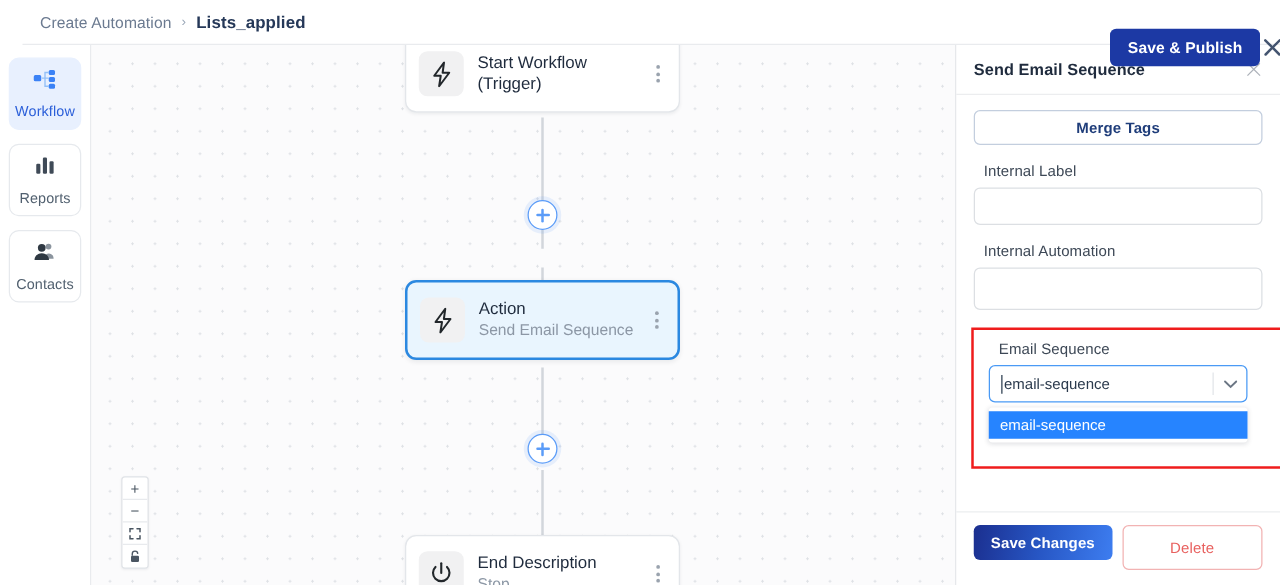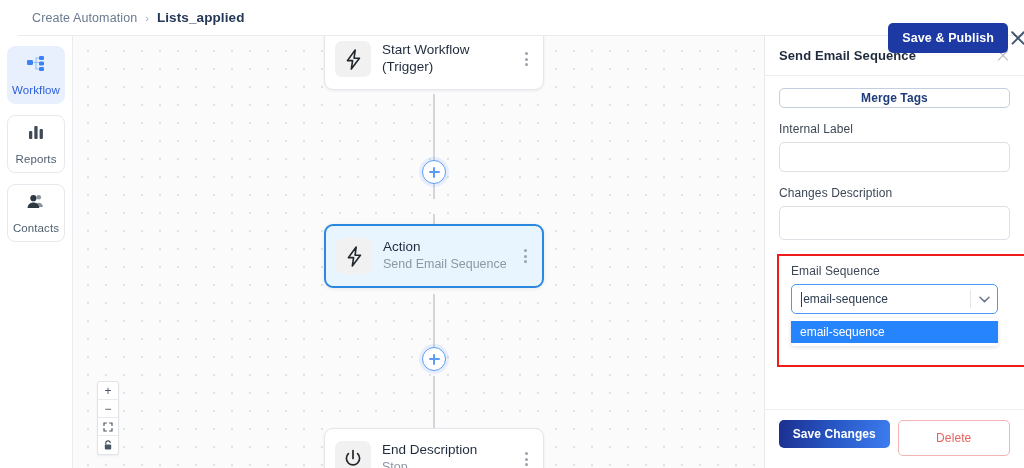--- a/index.html
+++ b/index.html
@@ -126,26 +126,26 @@
     margin-left: auto; width: 14px; height: 14px; position: relative; cursor: pointer; opacity: .5;
   }
   .panel-x::before, .panel-x::after {
     content: ""; position: absolute; left: 0; top: 6px; width: 14px; height: 1.3px; background: #5a6473;
   }
   .panel-x::before { transform: rotate(45deg); }
   .panel-x::after  { transform: rotate(-45deg); }
 
   .panel-body { flex: 1; padding: 12px 14px 0; overflow: visible; position: relative; }
   .btn-merge {
-    width: 100%; height: 20px; border: 1px solid #c3cede; border-radius: 5px;
+    width: 100%; height: 28px; border: 1px solid #c3cede; border-radius: 5px;
     background: #fff; color: #1f3d7a; font-size: 12px; font-weight: 700; cursor: pointer;
     letter-spacing: .1px;
   }
   .field-label {
-    font-size: 12px; color: #3d4856; margin: 14px 0 6px; letter-spacing: .1px;
+    font-size: 12px; color: #3d4856; margin: 14px 8px 6px; letter-spacing: .1px;
   }
   .txtinput {
     width: 100%; height: 30px; border: 1px solid #dcdfe3; border-radius: 5px;
     background: #fff; padding: 0 9px; font-size: 12px; color: #1f2b3d;
     font-family: "Liberation Sans", sans-serif; outline: none;
   }
   .txtarea { height: 34px; }
 
   .highlight-box {
     position: absolute; left: -2px; top: 0; width: 264px; height: 113px;
@@ -330,21 +330,21 @@
       <span class="panel-x"></span>
     </div>
 
     <div class="panel-body">
 
       <button class="btn-merge">Merge Tags</button>
 
       <div class="field-label">Internal Label</div>
       <input class="txtinput" type="text" value="" style="">
 
-      <div class="field-label">Changes Description</div>
+      <div class="field-label">Internal Automation</div>
       <input class="txtinput txtarea" type="text" value="" style="">
 
       
       <div class="hl-wrap">
         <div class="highlight-box"></div>
         <div class="hl-inner">
           <div class="field-label" style="margin-top:0;">Email Sequence</div>
           <div class="select-wrap">
             <div class="select-box">
               <span class="caret-bar"></span>

